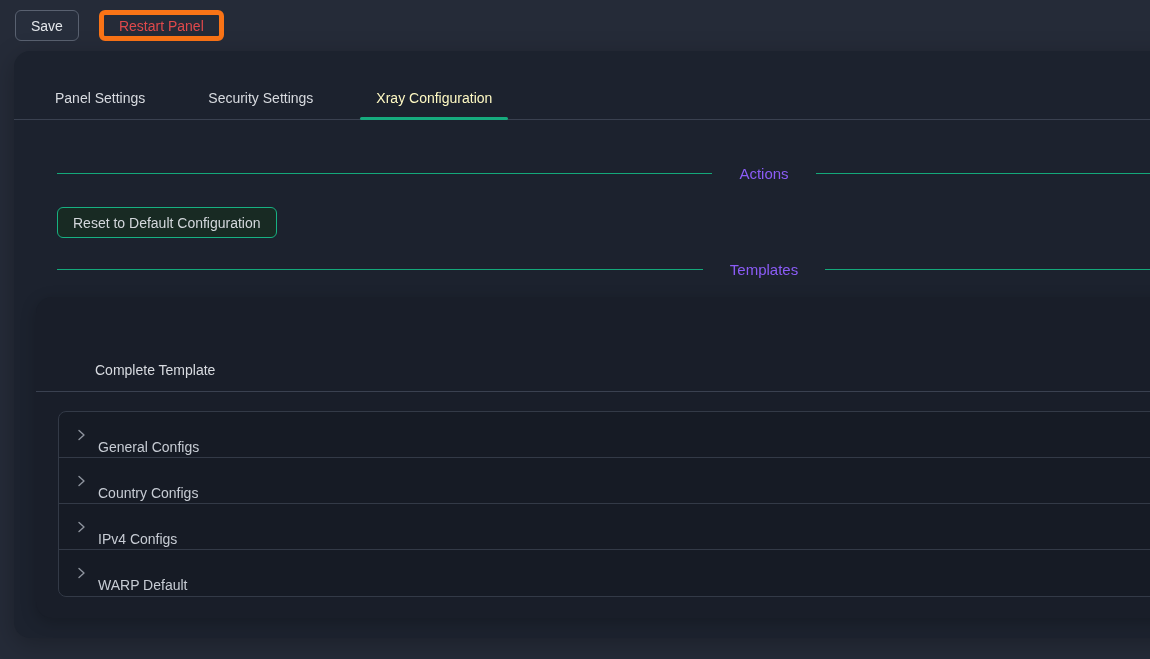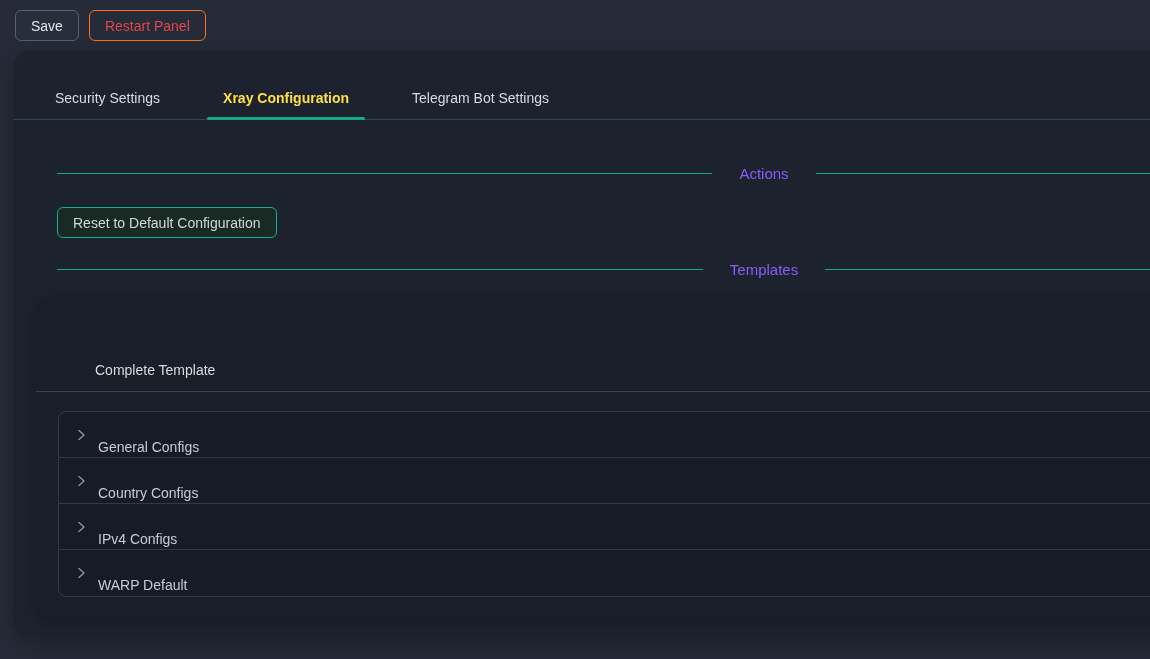--- a/index.html
+++ b/index.html
@@ -7,35 +7,35 @@
     width: 1150px; height: 659px;
     overflow: hidden;
     background: #252b38;
     font-family: "Liberation Sans", "DejaVu Sans", sans-serif;
     position: relative;
   }
 
   
   .topbar {
     position: absolute; top: 0; left: 0; width: 1150px; height: 51px;
-    display: flex; align-items: center; padding-left: 15px; gap: 10px;
+    display: flex; align-items: center; padding-left: 15px; gap: 20px;
   }
   .btn {
     height: 31px; padding: 0 15px;
     border-radius: 6px; font-size: 14px;
     display: inline-flex; align-items: center; justify-content: center;
     cursor: pointer; background: transparent;
   }
   .btn-save {
     background: #272e3c;
     border: 1px solid #596170;
     color: #e3e6ea;
   }
   .btn-restart {
-    border: 1px solid #f97316;
+    border: 5px solid #f97316;
     color: #e0494b;
   }
 
   
   .main-card {
     position: absolute; left: 14px; top: 51px;
     width: 1500px; height: 587px;
     background: #1c222e;
     border-radius: 16px;
     box-shadow: 0 6px 24px rgba(0,0,0,0.25);
@@ -48,21 +48,21 @@
   }
   .tabbar.outer { margin-top: 29px; padding-left: 25px; }
   .tabbar.inner { margin-top: 55px; padding-left: 43px; }
   .tab {
     height: 39px; line-height: 37px;
     padding: 0 16px; margin-right: 31px;
     font-size: 14px; color: #d8dbe0;
     cursor: pointer; position: relative;
     white-space: nowrap;
   }
-  .tab.active { color: #fde047; font-weight: bold; }
+  .tab.active { color: #fef9c3; }
   .tab.active::after {
     content: "";
     position: absolute; left: 0; right: 0; bottom: -1px;
     height: 3px; background: #16ab7e; border-radius: 2px;
   }
 
   
   .divider {
     display: flex; align-items: center;
     margin: 0 43px; height: 21px;
@@ -123,23 +123,23 @@
 
 <div class="topbar">
   <button class="btn btn-save">Save</button>
   <button class="btn btn-restart">Restart Panel</button>
 </div>
 
 <div class="main-card">
 
   
   <div class="tabbar outer">
+    <div class="tab">Panel Settings</div>
     <div class="tab">Security Settings</div>
     <div class="tab active">Xray Configuration</div>
-    <div class="tab">Telegram Bot Settings</div>
   </div>
 
   
   <div class="divider divider-actions">
     <span class="line"></span>
     <span class="label">Actions</span>
     <span class="line"></span>
   </div>
 
   

